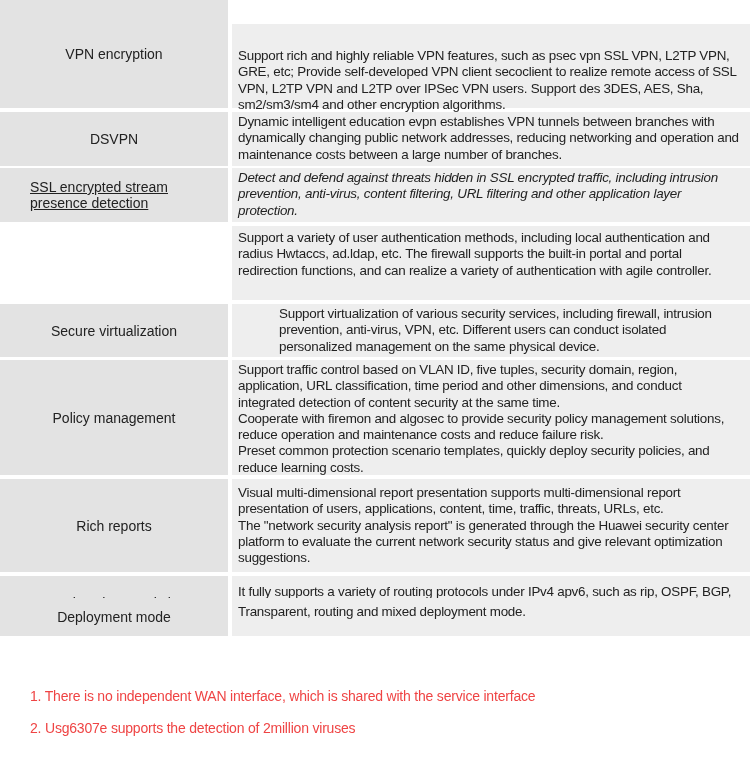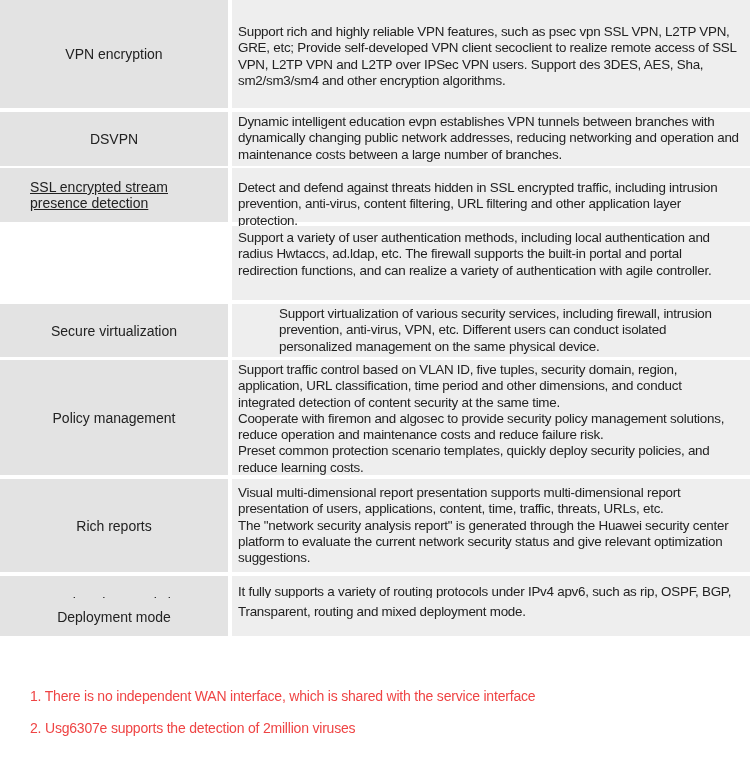--- a/index.html
+++ b/index.html
@@ -22,33 +22,33 @@
   .cell-desc p { margin: 0; }
   .notes { position: absolute; left: 30px; top: 686px; font-size: 14px; color: #ef4444; letter-spacing: -0.2px; }
   .note { height: 32px; line-height: 20px; }
 </style>
 </head>
 <body>
 
 <div class="table">
   <div class="row" style="top:0;height:108px;">
     <div class="cell-name">VPN encryption</div>
-    <div class="cell-desc" style="padding-top:24px;">
+    <div class="cell-desc" style="padding-top:24px;margin-top:24px;">
       <p>Support rich and highly reliable VPN features, such as psec vpn SSL VPN, L2TP VPN, GRE, etc; Provide self-developed VPN client secoclient to realize remote access of SSL VPN, L2TP VPN and L2TP over IPSec VPN users. Support des 3DES, AES, Sha, sm2/sm3/sm4 and other encryption algorithms.</p>
     </div>
   </div>
   <div class="row" style="top:112px;height:54px;">
     <div class="cell-name">DSVPN</div>
     <div class="cell-desc" style="padding-top:2px;">
       <p>Dynamic intelligent education evpn establishes VPN tunnels between branches with dynamically changing public network addresses, reducing networking and operation and maintenance costs between a large number of branches.</p>
     </div>
   </div>
   <div class="row" style="top:168px;height:54px;">
     <div class="cell-name" style="padding:0 30px;box-sizing:border-box;text-decoration:underline;">SSL encrypted stream presence detection</div>
-    <div class="cell-desc" style="padding-top:12px;">
+    <div class="cell-desc" style="padding-top:2px;font-style:italic;">
       <p>Detect and defend against threats hidden in SSL encrypted traffic, including intrusion prevention, anti-virus, content filtering, URL filtering and other application layer protection.</p>
     </div>
   </div>
   <div class="row" style="top:226px;height:74px;">
     <div class="cell-desc" style="padding-top:4px;">
       <p>Support a variety of user authentication methods, including local authentication and radius Hwtaccs, ad.ldap, etc. The firewall supports the built-in portal and portal redirection functions, and can realize a variety of authentication with agile controller.</p>
     </div>
   </div>
   <div class="row" style="top:304px;height:53px;">
     <div class="cell-name">Secure virtualization</div>

